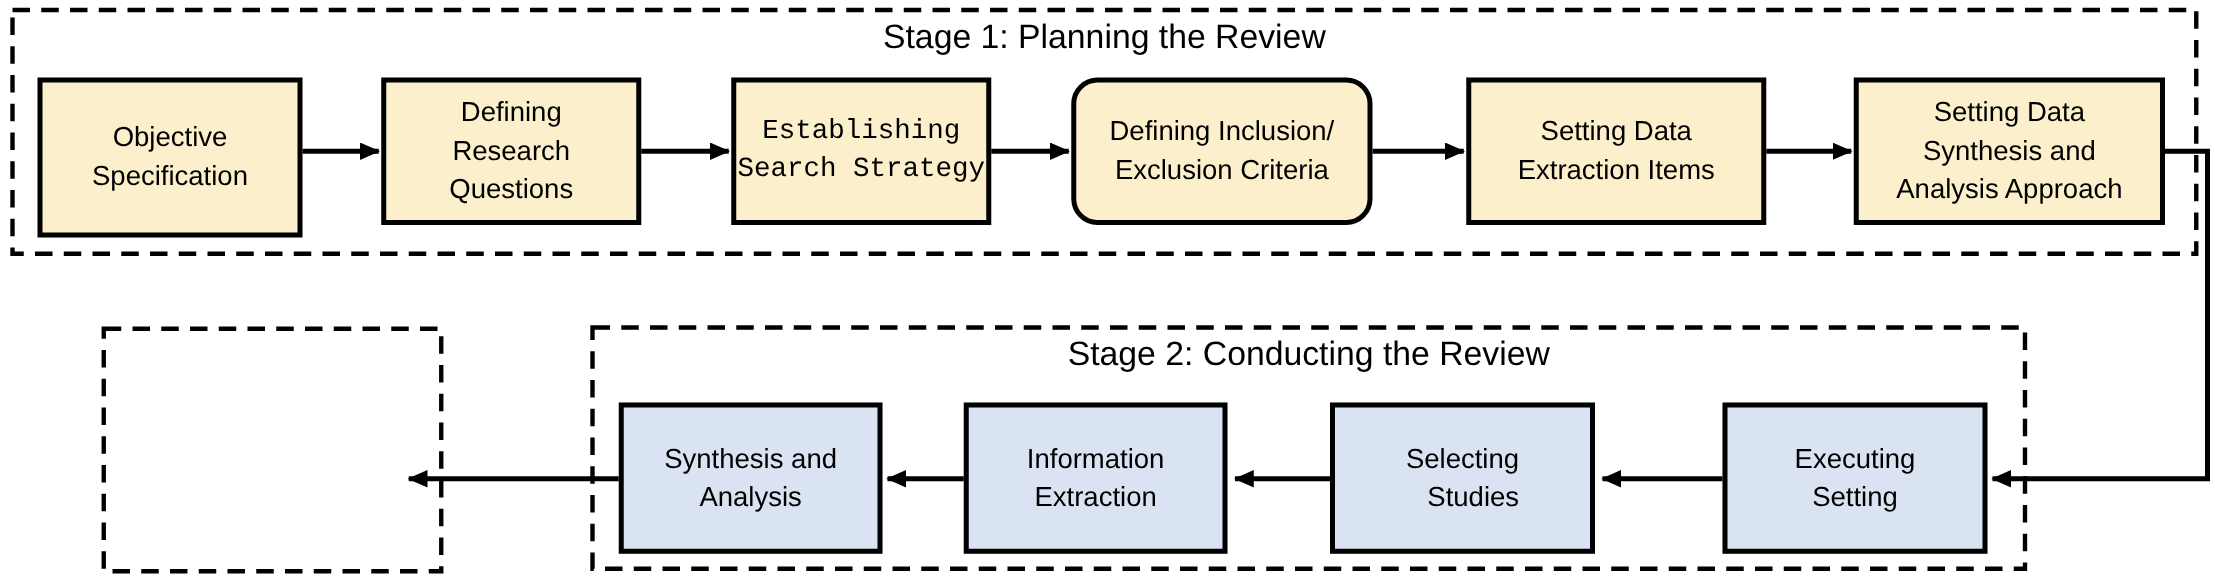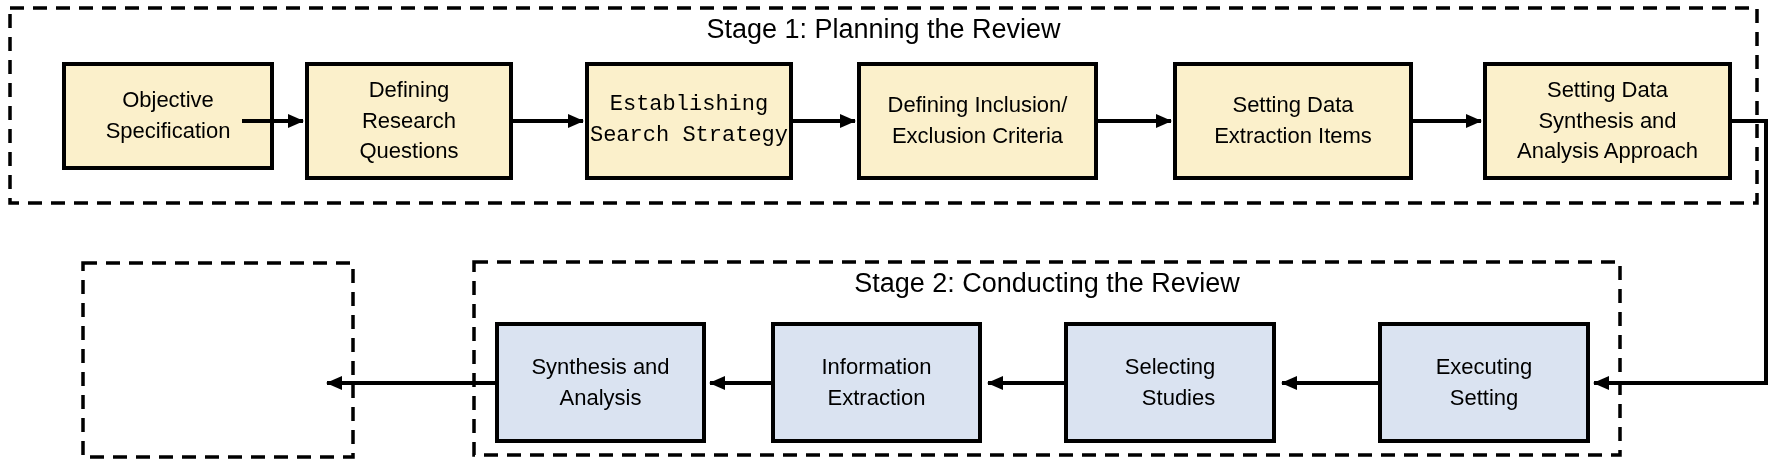--- a/index.html
+++ b/index.html
@@ -48,34 +48,34 @@
   }
 </style>
 </head>
 <body>
 
 <div class="canvas">
 
   <div class="stage-group" style="left:10px; top:8px; width:1747px; height:195px;">
     <div class="stage-title" style="top:6px;">Stage 1: Planning the Review</div>
 
-    <div class="step-box fill-planning" style="left:20px; top:54px; width:212px; height:108px;margin-left:32px;">
+    <div class="step-box fill-planning" style="left:20px; top:54px; width:212px; height:128px;">
       <span class="label">Objective
 Specification</span>
     </div>
     <div class="step-box fill-planning" style="left:295px; top:54px; width:208px; height:118px;">
       <span class="label">Defining
 Research
 Questions</span>
     </div>
     <div class="step-box fill-planning" style="left:575px; top:54px; width:208px; height:118px;font-family:Liberation Mono, monospace;">
       <span class="label">Establishing
 Search Strategy</span>
     </div>
-    <div class="step-box fill-planning" style="left:847px; top:54px; width:241px; height:118px;">
+    <div class="step-box fill-planning" style="left:847px; top:54px; width:241px; height:118px;border-radius:21px;">
       <span class="label">Defining Inclusion/
 Exclusion Criteria</span>
     </div>
     <div class="step-box fill-planning" style="left:1163px; top:54px; width:240px; height:118px;">
       <span class="label">Setting Data
 Extraction Items</span>
     </div>
     <div class="step-box fill-planning" style="left:1473px; top:54px; width:249px; height:118px;">
       <span class="label">Setting Data
 Synthesis and

